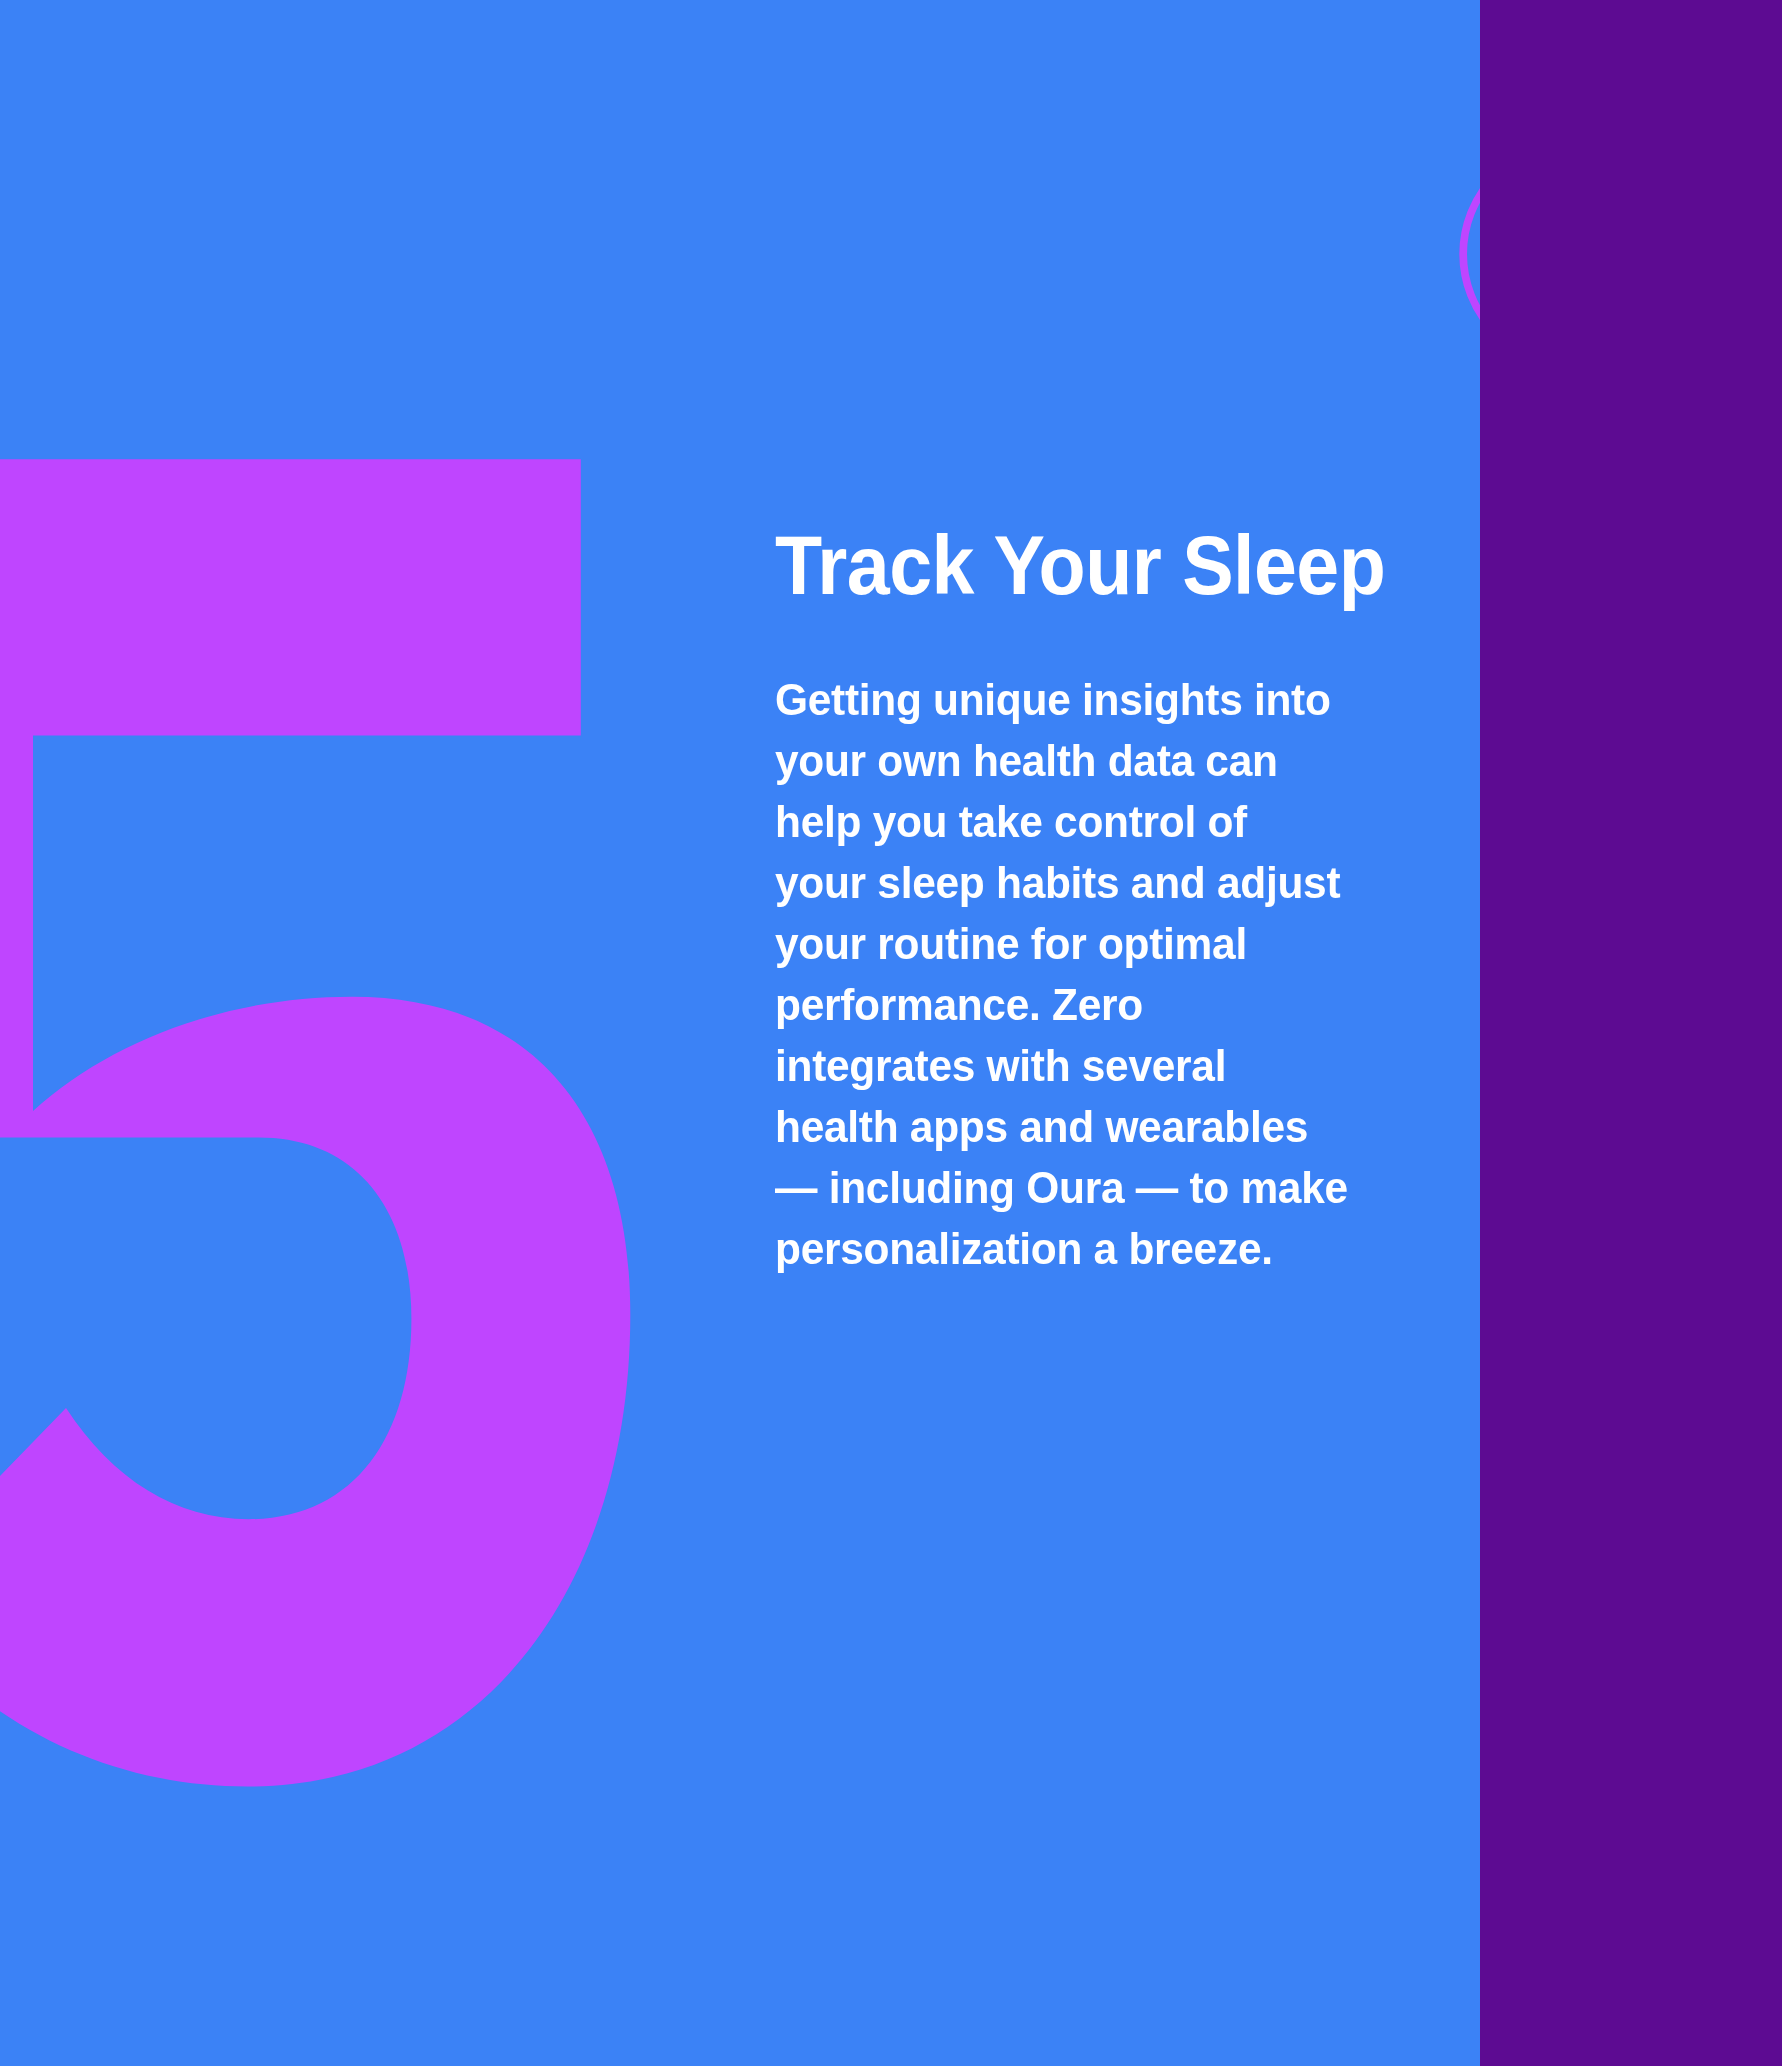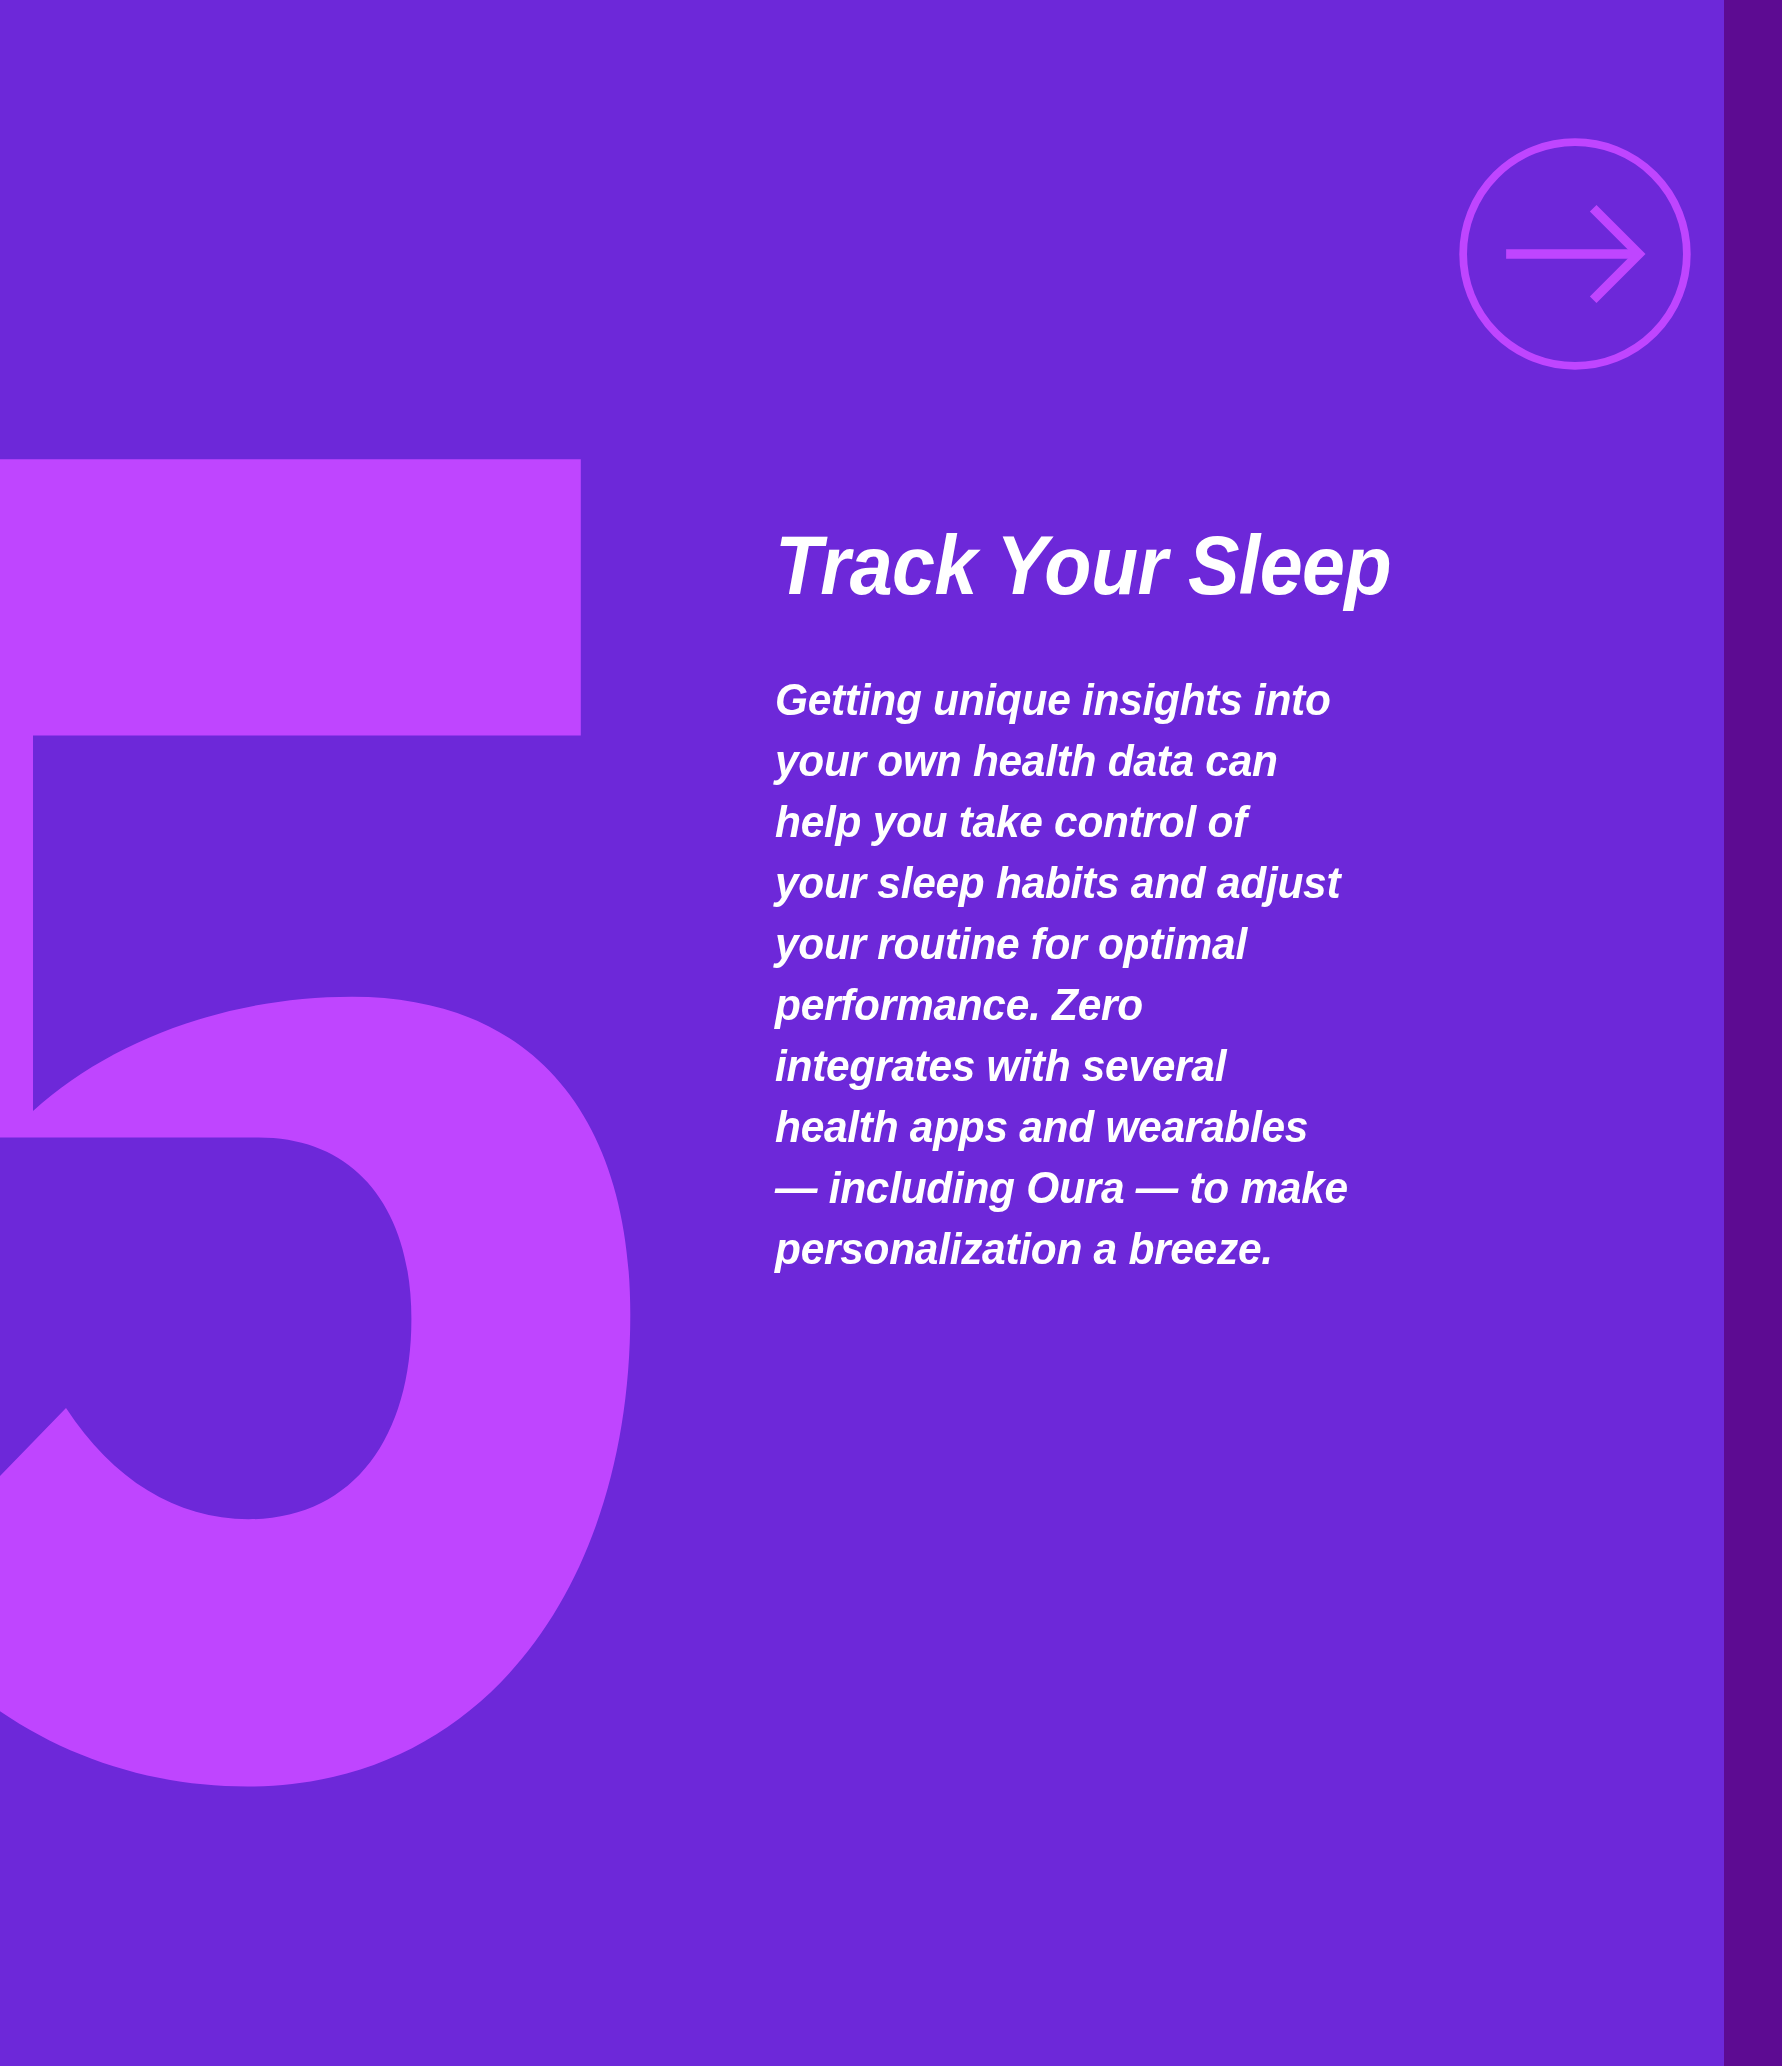--- a/index.html
+++ b/index.html
@@ -5,25 +5,24 @@
   html, body {
     margin: 0;
     padding: 0;
     background: #5d0b92;
   }
   body {
     font-family: "Liberation Sans", sans-serif;
   }
   .slide {
     position: relative;
-    width: 1724px;
+    width: 1480px;
     height: 2066px;
-    background: #6d28d9;
+    background: #3b82f6;
     overflow: hidden;
-    font-style: italic;
   }
 
   
   .numeral-layer {
     position: absolute;
     left: 0;
     top: 0;
     width: 770px;
     height: 2066px;
     pointer-events: none;

